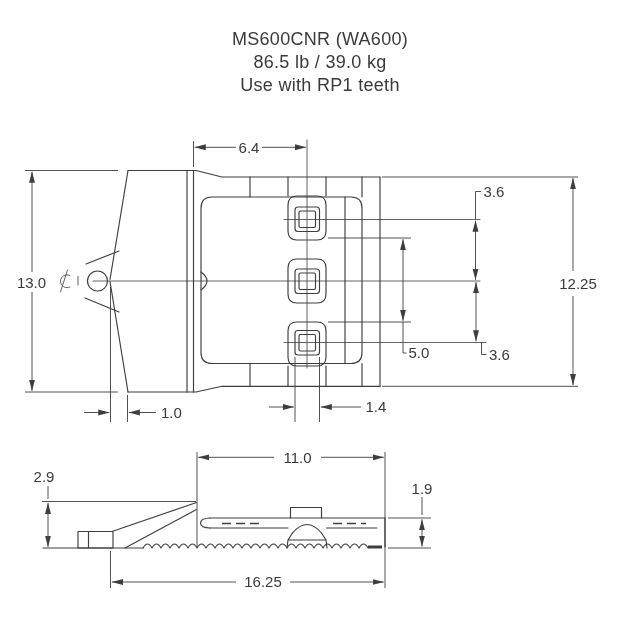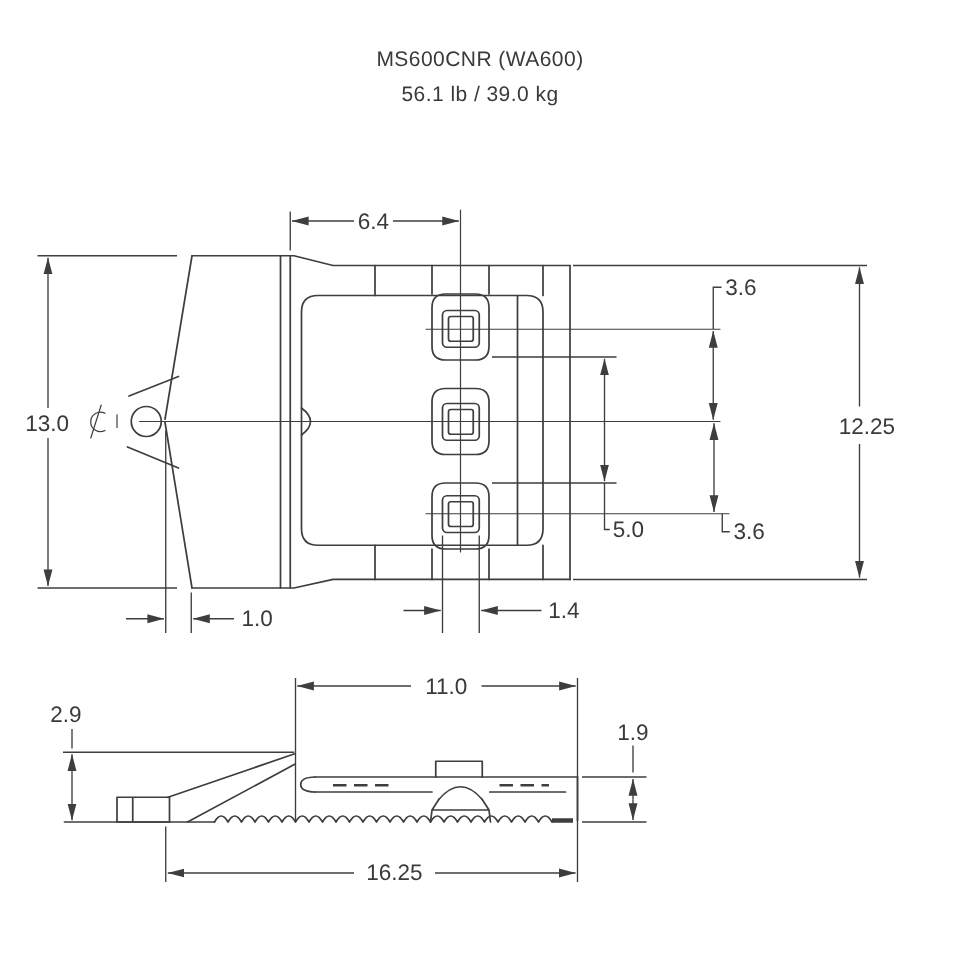--- a/index.html
+++ b/index.html
@@ -1,36 +1,37 @@
 <!DOCTYPE html>
 <html><head>
 <meta charset="utf-8">
 <style>
   html,body{margin:0;padding:0;background:#ffffff;}
   .canvas{position:relative;width:640px;height:639px;background:#ffffff;overflow:hidden;
           font-family:"Liberation Sans", sans-serif;}
   .title-block{position:absolute;top:28px;left:0;right:0;text-align:center;
-               color:#3a3a3c;font-size:14px;line-height:23px;letter-spacing:0.3px;}
+               color:#3a3a3c;font-size:18px;line-height:23px;letter-spacing:0.3px;}
   .drawing{position:absolute;left:0;top:0;}
   .ln{stroke:#3e3e40;fill:none;stroke-width:1.15;stroke-linecap:round;stroke-linejoin:round;}
   .thin{stroke:#3e3e40;fill:none;stroke-width:0.8;stroke-linecap:round;}
   .dim{stroke:#3e3e40;fill:none;stroke-width:0.9;stroke-linecap:butt;}
   .dash{stroke:#3e3e40;fill:none;stroke-width:1.6;stroke-dasharray:9 5;}
   .blob{stroke:#3e3e40;fill:none;stroke-width:3;}
   .dtxt{font-family:"Liberation Sans", sans-serif;font-size:15px;fill:#3a3a3c;}
   .mid{text-anchor:middle;}
 </style>
 </head>
 <body>
 
 <div class="canvas">
 
   <div class="title-block">
     <div>MS600CNR (WA600)</div>
-    <div>56.1 lb / 39.0 kg</div>
+    <div>86.5 lb / 39.0 kg</div>
+    <div>Use with RP1 teeth</div>
   </div>
 
   <svg class="drawing" width="640" height="639" viewBox="0 0 640 639">
     <defs>
       <marker id="ah" markerWidth="13" markerHeight="9" refX="12.3" refY="4.5" orient="auto" markerUnits="strokeWidth">
         <path d="M0 1.2 L12.5 4.5 L0 7.8 Z" fill="#3e3e40"></path>
       </marker>
     </defs>
 
     <g>

